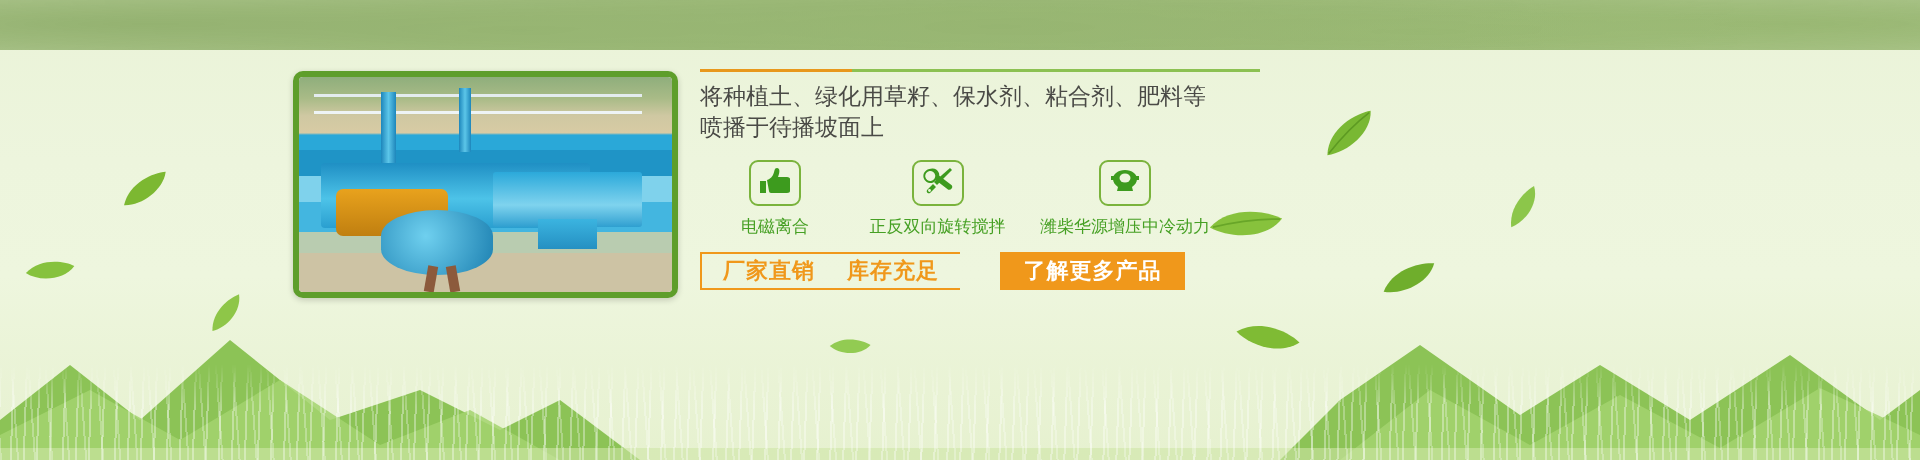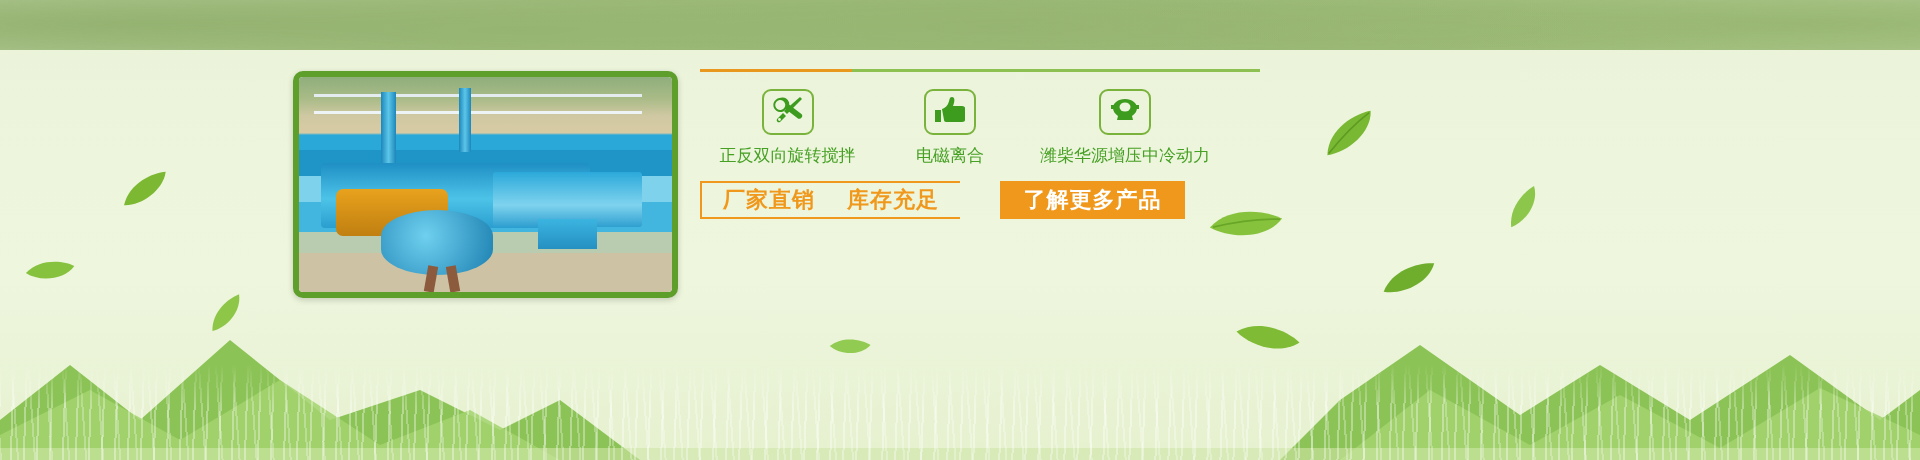--- a/index.html
+++ b/index.html
@@ -217,49 +217,53 @@
   </div>
 
   <div class="content">
 
 
     <div class="divider">
       <div class="d-orange"></div>
       <div class="d-green"></div>
     </div>
 
+    <div class="subtitle">
+      <div>将种植土、绿化用草籽、保水剂、粘合剂、肥料等</div>
+      <div>喷播于待播坡面上</div>
+    </div>
 
     <div class="features">
+
+      <div class="feature f1">
+        <div class="ibox">
+          <span>
+            <svg width="32" height="28" viewBox="0 0 32 28">
+              <path d="M1,14 h6 v12 h-6 z" fill="#3d9b1e"></path>
+              <path d="M8,13 C8,13 12,12 14,8 C16,4 15,1 18,1 C21,1 21,5 19,10 h9 c2,0 3,1 3,2 v12 c0,1 -1,2 -3,2 h-16 c-1,0 -2,-1 -2,-2 z" fill="#3d9b1e"></path>
+            </svg>
+          </span>
+        </div>
+        <div class="flabel">电磁离合</div>
+      </div>
 
       <div class="feature f2">
         <div class="ibox">
           <span>
             <svg width="32" height="30" viewBox="0 0 32 30">
               <path d="M9,2 a7,7 0 1,0 5,12 l11,11 a3,3 0 0,0 4,-4 L18,10 A7,7 0 0,0 9,2 z M9,4 a5,5 0 1,1 0,10 a5,5 0 0,1 0,-10 z" fill="#3d9b1e" transform="rotate(-8 16 15)"></path>
               <path d="M28,2 l2,2 -15,15 -3,-3 z" fill="#3d9b1e"></path>
               <path d="M11,18 l3,3 -6,6 a2.2,2.2 0 0,1 -3,-3 z" fill="#3d9b1e"></path>
               <circle cx="7.5" cy="24.5" r="1.4" fill="#eef5dd"></circle>
             </svg>
           </span>
         </div>
         <div class="flabel">正反双向旋转搅拌</div>
       </div>
 
-      <div class="feature f1">
-        <div class="ibox">
-          <span>
-            <svg width="32" height="28" viewBox="0 0 32 28">
-              <path d="M1,14 h6 v12 h-6 z" fill="#3d9b1e"></path>
-              <path d="M8,13 C8,13 12,12 14,8 C16,4 15,1 18,1 C21,1 21,5 19,10 h9 c2,0 3,1 3,2 v12 c0,1 -1,2 -3,2 h-16 c-1,0 -2,-1 -2,-2 z" fill="#3d9b1e"></path>
-            </svg>
-          </span>
-        </div>
-        <div class="flabel">电磁离合</div>
-      </div>
-
       <div class="feature f3">
         <div class="ibox">
           <span>
             <svg width="32" height="28" viewBox="0 0 32 28">
               <path d="M16,3 c7,0 12,4 12,9 c0,3 -2,6 -5,8 l1,4 h-16 l1,-4 c-3,-2 -5,-5 -5,-8 c0,-5 5,-9 12,-9 z" fill="#3d9b1e"></path>
               <ellipse cx="16" cy="11" rx="5.5" ry="4.5" fill="#eef5dd"></ellipse>
               <path d="M6,9 h-4 v4 h4 z M26,9 h4 v4 h-4 z" fill="#3d9b1e"></path>
             </svg>
           </span>
         </div>

